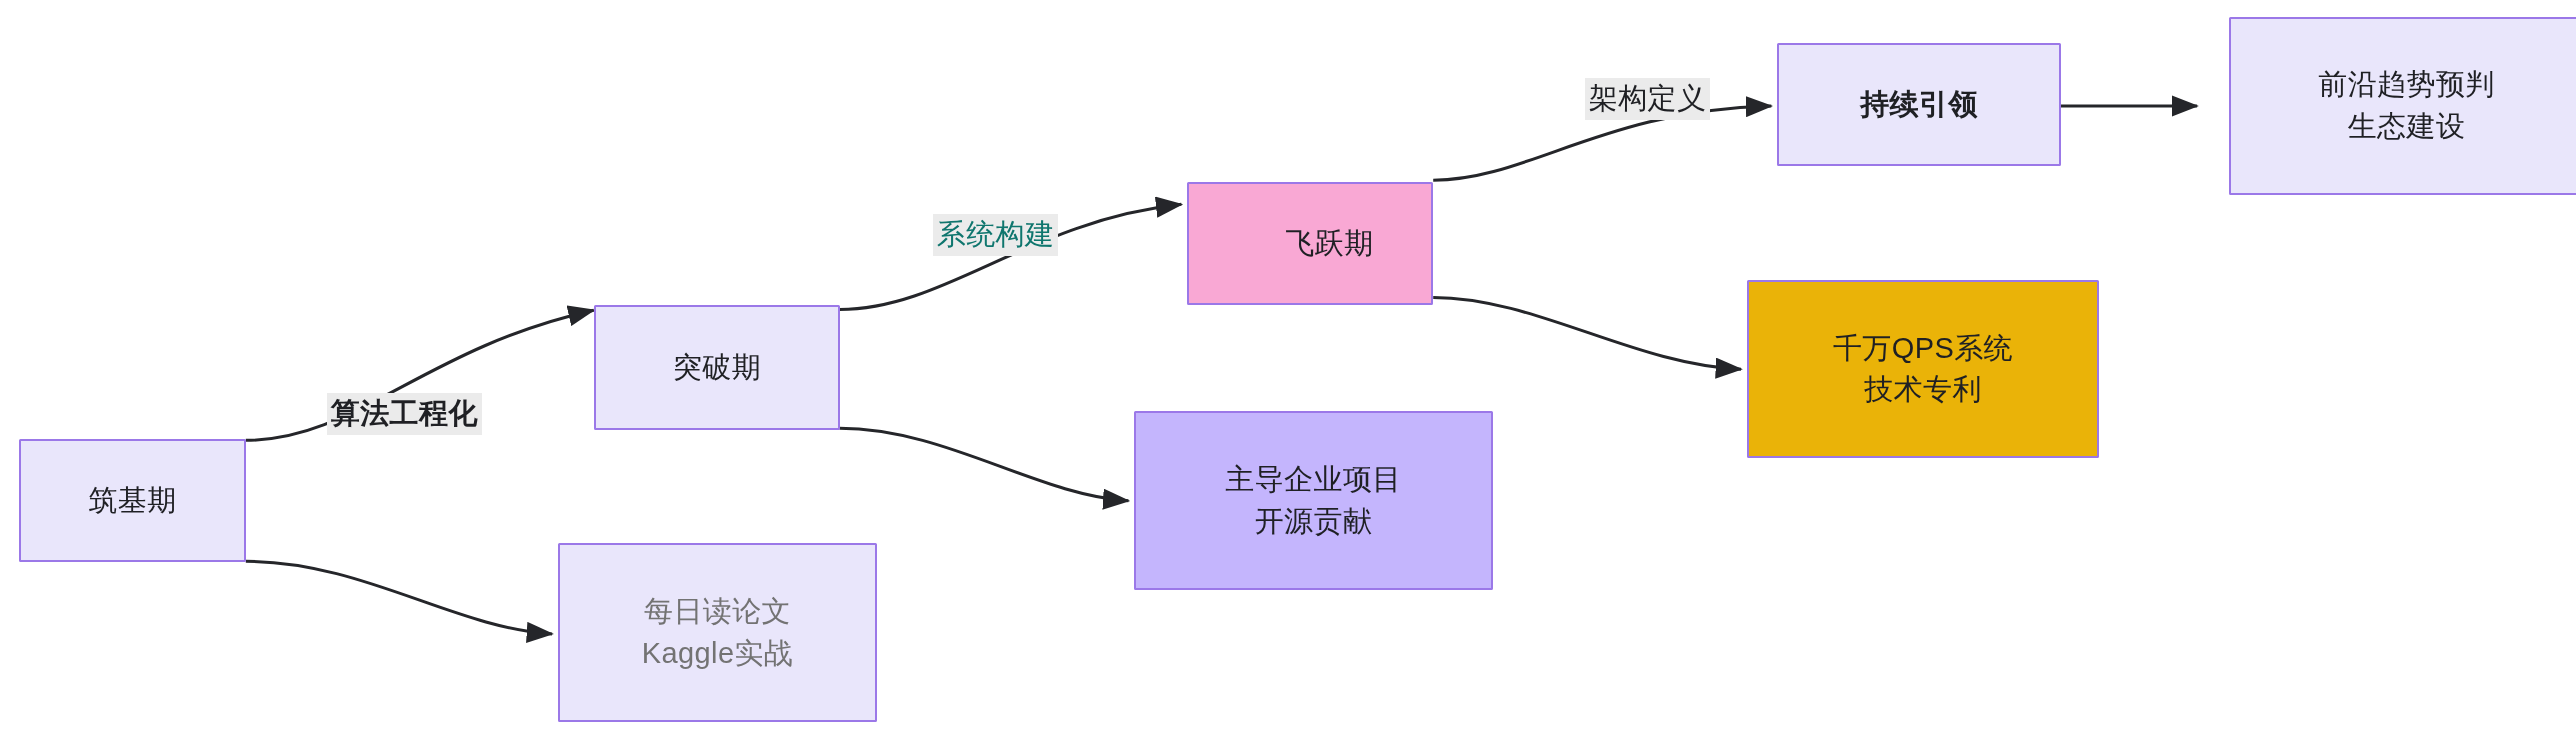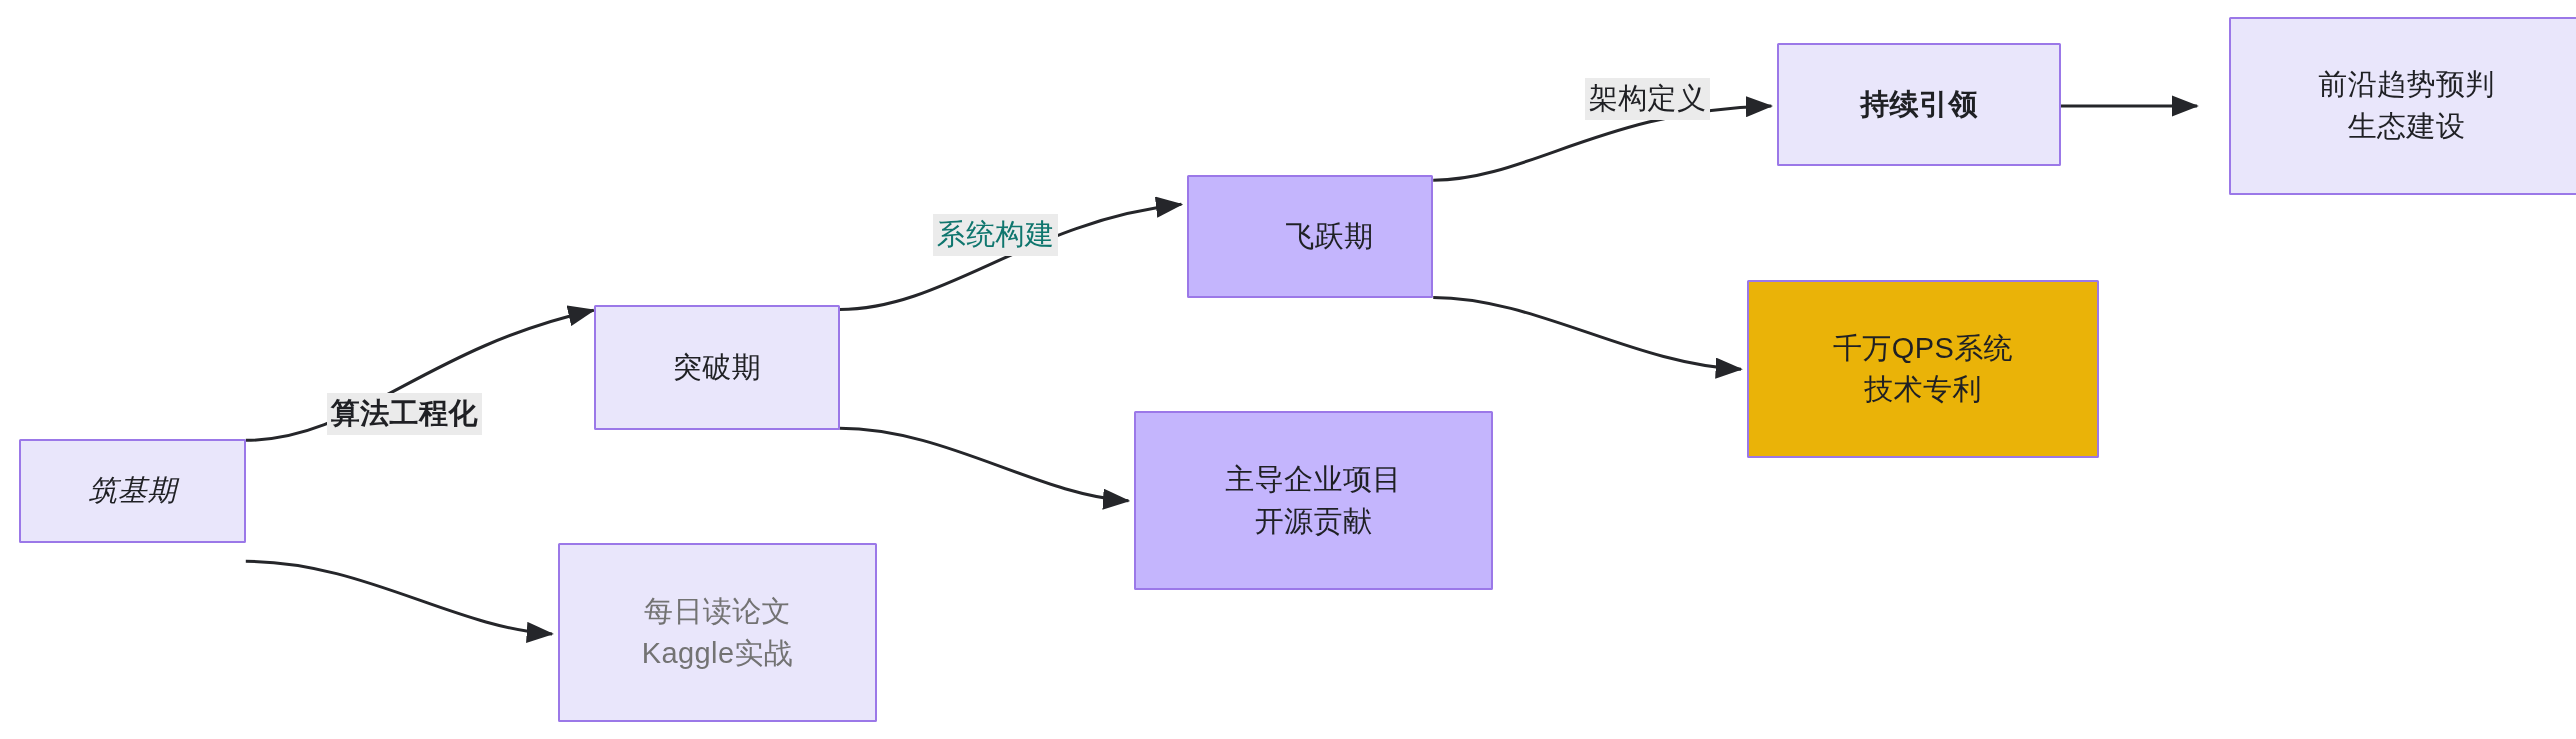--- a/index.html
+++ b/index.html
@@ -73,24 +73,24 @@
         <path d="M 325,742 C 480,742 600,830 730,838" fill="none" stroke="#25262a" stroke-width="4" marker-end="url(#arrowhead)"></path>
         <path d="M 1110,409 C 1250,409 1360,292 1562,270" fill="none" stroke="#25262a" stroke-width="4" marker-end="url(#arrowhead)"></path>
         <path d="M 1110,566 C 1250,566 1370,654 1492,662" fill="none" stroke="#25262a" stroke-width="4" marker-end="url(#arrowhead)"></path>
         <path d="M 1895,238 C 2020,238 2120,145 2342,140" fill="none" stroke="#25262a" stroke-width="4" marker-end="url(#arrowhead)"></path>
         <path d="M 1895,393 C 2030,393 2160,482 2302,488" fill="none" stroke="#25262a" stroke-width="4" marker-end="url(#arrowhead)"></path>
         <path d="M 2725,140 L 2905,140" fill="none" stroke="#25262a" stroke-width="4" marker-end="url(#arrowhead)"></path>
       </g>
   </svg>
 
   <div id="node-layer">
-      <div class="node" style="left: 19px; top: 439px; width: 227px; height: 104px; background: rgb(233, 230, 251); border-color: rgb(155, 120, 232); color: rgb(31, 32, 36); font-style: italic;"><span class="line">筑基期</span></div>
+      <div class="node" style="left: 19px; top: 439px; width: 227px; height: 123px; background: rgb(233, 230, 251); border-color: rgb(155, 120, 232); color: rgb(31, 32, 36);"><span class="line">筑基期</span></div>
       <div class="node" style="left: 594px; top: 305px; width: 246px; height: 125px; background: rgb(233, 230, 251); border-color: rgb(155, 120, 232); color: rgb(31, 32, 36); align-items: center;"><span class="line">突破期</span></div>
       <div class="node" style="left: 558px; top: 543px; width: 319px; height: 179px; background: rgb(233, 230, 251); border-color: rgb(155, 120, 232); color: #737373;"><span class="line">每日读论文</span><span class="line">Kaggle实战</span></div>
-      <div class="node" style="left: 1187px; top: 175px; width: 246px; height: 123px; background: #c4b5fd; border-color: rgb(155, 120, 232); color: rgb(31, 32, 36); padding-left: 39px;"><span class="line">飞跃期</span></div>
+      <div class="node" style="left: 1187px; top: 182px; width: 246px; height: 123px; background: #f9a8d4; border-color: rgb(155, 120, 232); color: rgb(31, 32, 36); padding-left: 39px;"><span class="line">飞跃期</span></div>
       <div class="node" style="left: 1134px; top: 411px; width: 359px; height: 179px; background: #c4b5fd; border-color: rgb(155, 120, 232); color: rgb(31, 32, 36);"><span class="line">主导企业项目</span><span class="line">开源贡献</span></div>
       <div class="node" style="left: 1777px; top: 43px; width: 284px; height: 123px; background: rgb(233, 230, 251); border-color: rgb(155, 120, 232); color: rgb(31, 32, 36); font-weight: bold;"><span class="line">持续引领</span></div>
       <div class="node" style="left: 1747px; top: 280px; width: 352px; height: 178px; background: #eab308; border-color: rgb(155, 120, 232); color: rgb(31, 32, 36);"><span class="line">千万QPS系统</span><span class="line">技术专利</span></div>
       <div class="node" style="left: 2203px; top: 16.6px; width: 355px; height: 178px; background: rgb(233, 230, 251); border-color: rgb(155, 120, 232); color: rgb(31, 32, 36); margin-left: 26px;"><span class="line">前沿趋势预判</span><span class="line">生态建设</span></div>
     </div>
   <div id="label-layer">
       <div class="edge-label" style="left: 327px; top: 393px; background: rgb(235, 235, 235); color: rgb(31, 32, 36); font-weight: bold;">算法工程化</div>
       <div class="edge-label" style="left: 933px; top: 214px; background: rgb(235, 235, 235); color: #0f766e;">系统构建</div>
       <div class="edge-label" style="left: 1537px; top: 78px; background: rgb(235, 235, 235); color: rgb(31, 32, 36); margin-left: 48px;">架构定义</div>
     </div>

